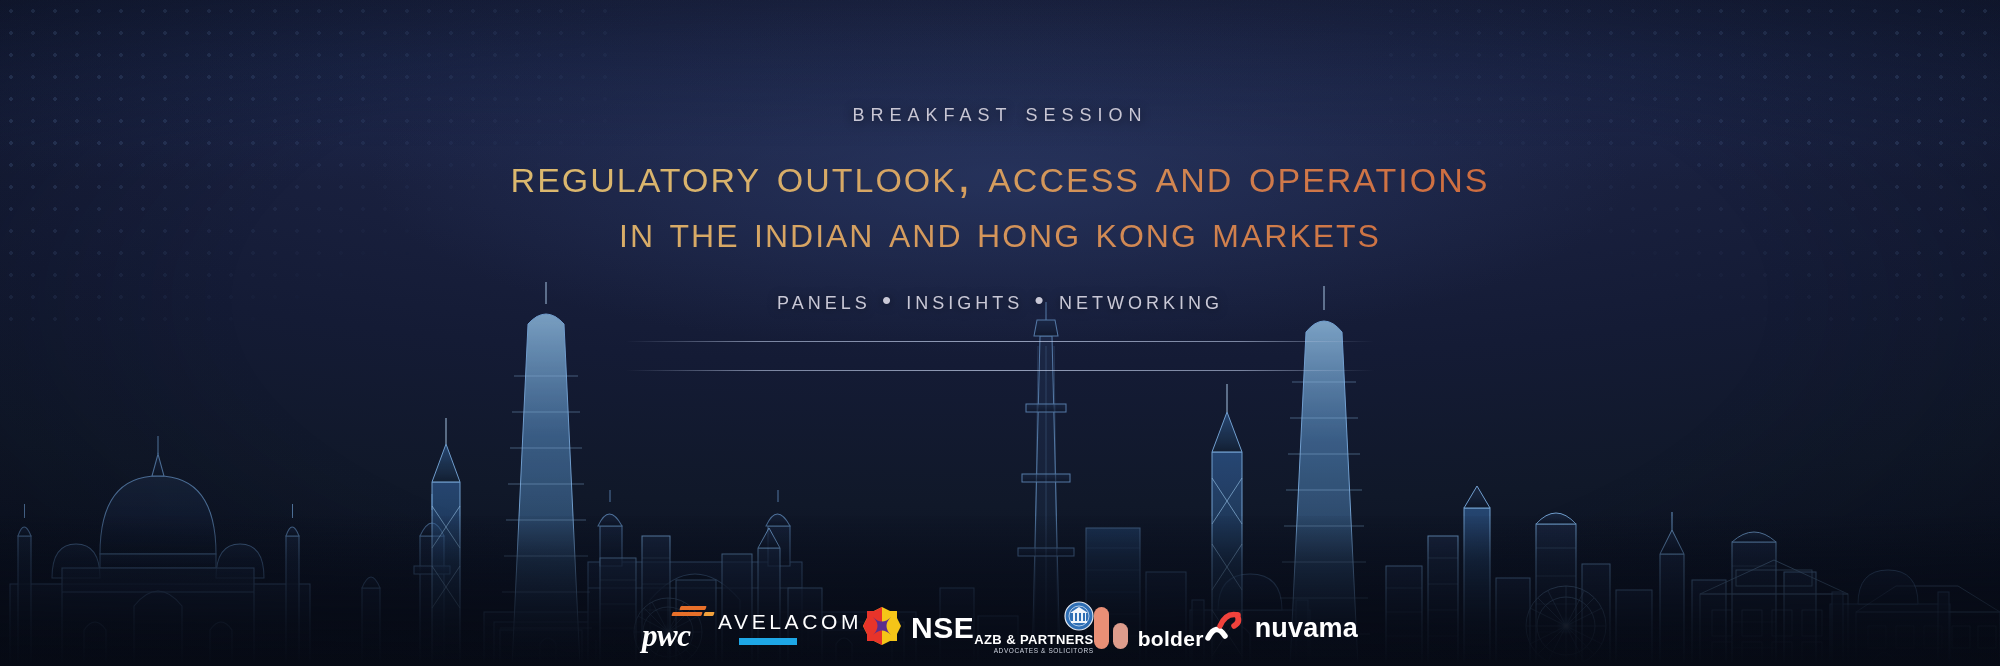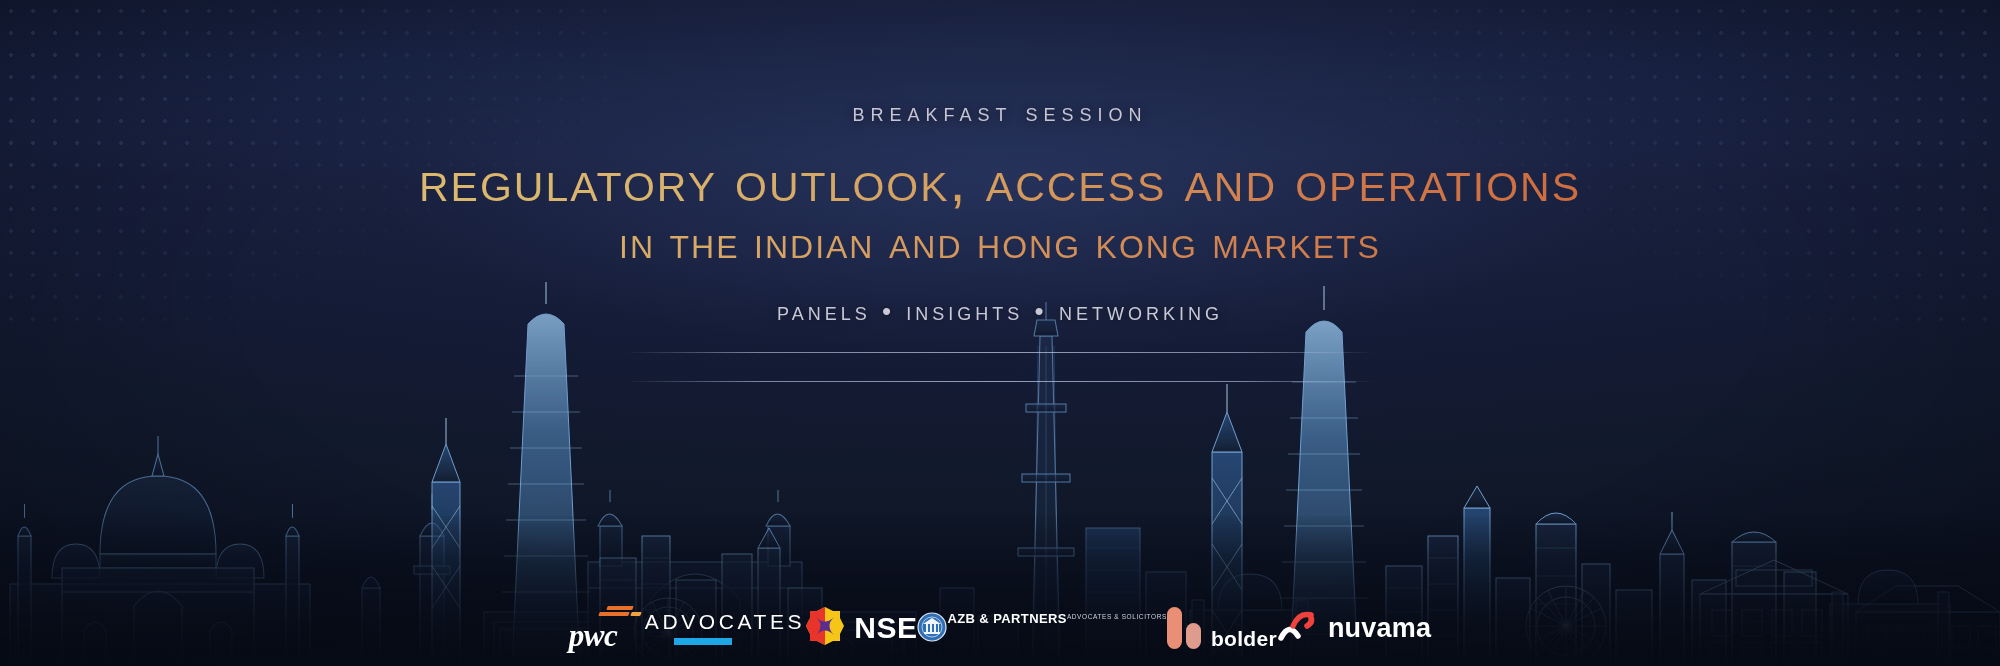--- a/index.html
+++ b/index.html
@@ -98,21 +98,21 @@
     margin-top:19px;
     text-align:center;
     font-variant:small-caps;
     text-transform:lowercase;
     font-weight:400;
     line-height:1.20;
     letter-spacing:2.0px;
     white-space:nowrap;
   }
   .headline .h-line { display:block; }
-  .headline .h-line.l1 { font-size:58px; }
+  .headline .h-line.l1 { font-size:49px; }
   .headline .h-line.l2 { font-size:45px; }
 
   .grad-a, .grad-b {
     background:linear-gradient(100deg, #dcb96e 0%, #d9b36c 22%, #d49a5c 52%, #d0794a 78%, #cf6d3f 100%);
     -webkit-background-clip:text; background-clip:text;
     -webkit-text-fill-color:transparent; color:transparent;
   }
   .grad-b {
     background:linear-gradient(100deg, #d9b26b 0%, #d7a563 30%, #d28a54 62%, #ce7243 90%, #cd6a3d 100%);
     -webkit-background-clip:text; background-clip:text;text-align:center;
@@ -182,21 +182,21 @@
     font-size:21px; font-weight:400; color:#ffffff;
     letter-spacing:3.6px; line-height:1;
   }
   .avelacom .ul { width:58px; height:7px; background:#1ea7e6; margin-top:6px; margin-right:44px; }
 
   
   .nse { display:flex; align-items:center; gap:9px; }
   .nse .word { font-size:30px; font-weight:700; color:#fff; letter-spacing:.5px; line-height:1; }
 
   
-  .azb { display:flex; flex-direction:row; align-items:flex-start; }
+  .azb { display:flex; flex-direction:column; align-items:flex-end; }
   .azb .emblem { width:30px; height:30px; margin-bottom:2px; }
   .azb .word { font-size:13px; font-weight:700; color:#ffffff; letter-spacing:.4px; line-height:1; }
   .azb .sub { font-size:6.5px; color:#cfd4e0; letter-spacing:.6px; margin-top:2px; line-height:1; }
 
   
   .bolder { display:flex; align-items:flex-end; gap:10px; }
   .bolder .marks { display:flex; align-items:flex-end; gap:4px; }
   .bolder .marks i { display:block; background:#e98f76; border-radius:999px; }
   .bolder .marks i:nth-child(1){ width:15px; height:42px; }
   .bolder .marks i:nth-child(2){ width:15px; height:26px; background:#dd9c8c; }
@@ -562,21 +562,21 @@
             <i></i>
             <i></i>
             <i></i>
           </div>
         <div class="word">pwc</div>
       </div>
     </div>
 
     <div class="logo">
       <div class="avelacom">
-        <div class="word">ADVOCATES</div>
+        <div class="word">AVELACOM</div>
         <div class="ul"></div>
       </div>
     </div>
 
     <div class="logo">
       <div class="nse">
         <span>
           <svg width="40" height="40" viewBox="0 0 40 40" xmlns="http://www.w3.org/2000/svg">
             <polygon points="20,1 28,5 35,5 35,12 39,20 35,28 35,35 28,35 20,39 12,35 5,35 5,28 1,20 5,12 5,5 12,5" fill="#f5c518"></polygon>
             <path d="M20,1 L12,5 L5,5 L5,12 L1,20 L5,28 L5,35 L12,35 L20,39 Z" fill="#e8342a"></path>

